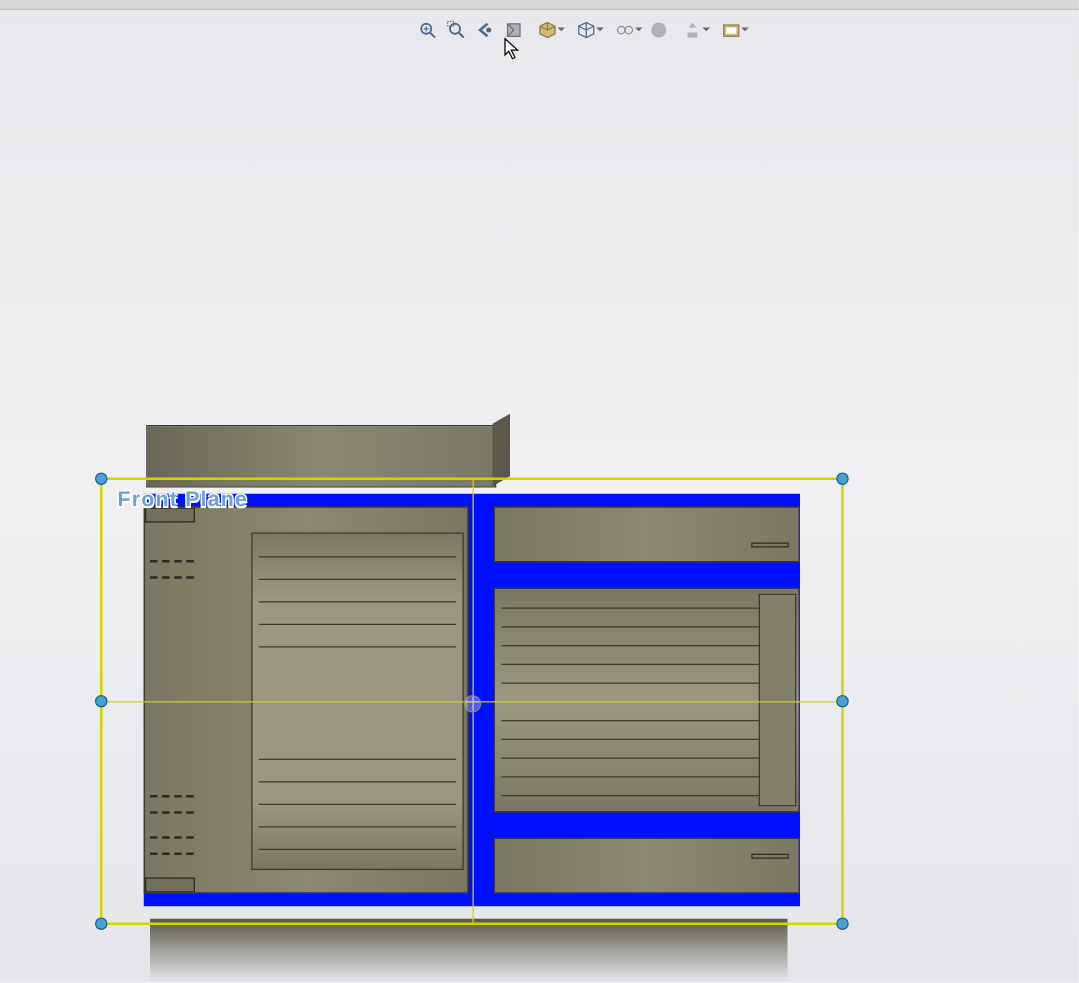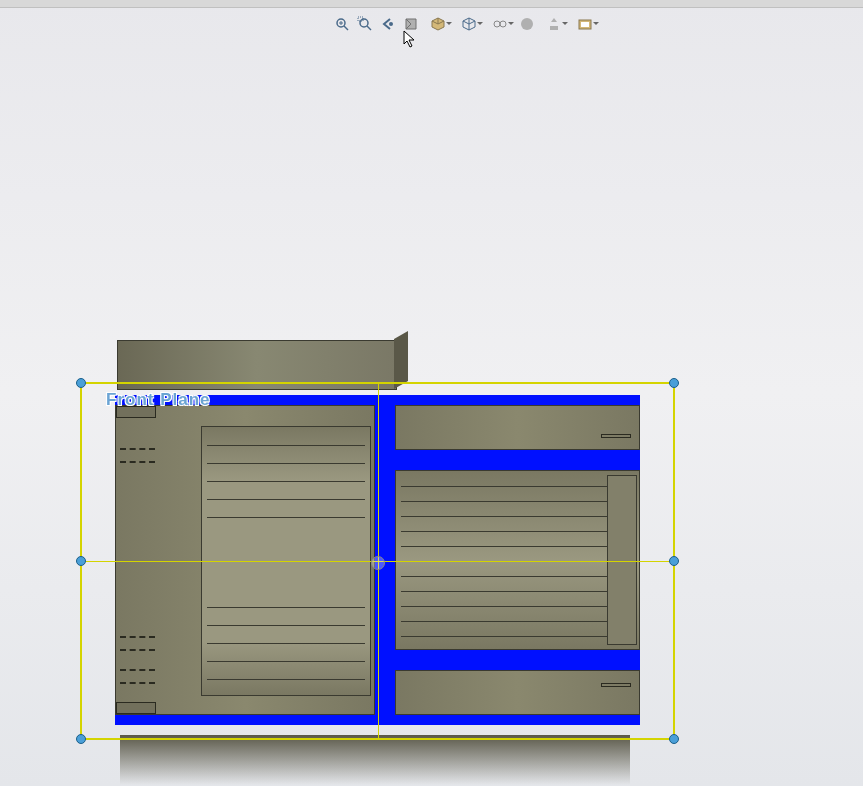--- a/index.html
+++ b/index.html
@@ -150,21 +150,21 @@
       left: 50%;
       top: 0;
       bottom: 0;
       width: 1px;
       background: #d4d400;
     }
     
     .plane-label {
       position: absolute;
       top: 50px;
-      left: 26px;
+      left: 14px;
       color: #6ba4d4;
       font-size: 17px;
       font-weight: bold;
       text-shadow: 1px 1px 0 #fff, -1px -1px 0 #fff, 1px -1px 0 #fff, -1px 1px 0 #fff;
       letter-spacing: 1px;
       z-index: 50;
     }
     
     .section-body {
       position: absolute;

